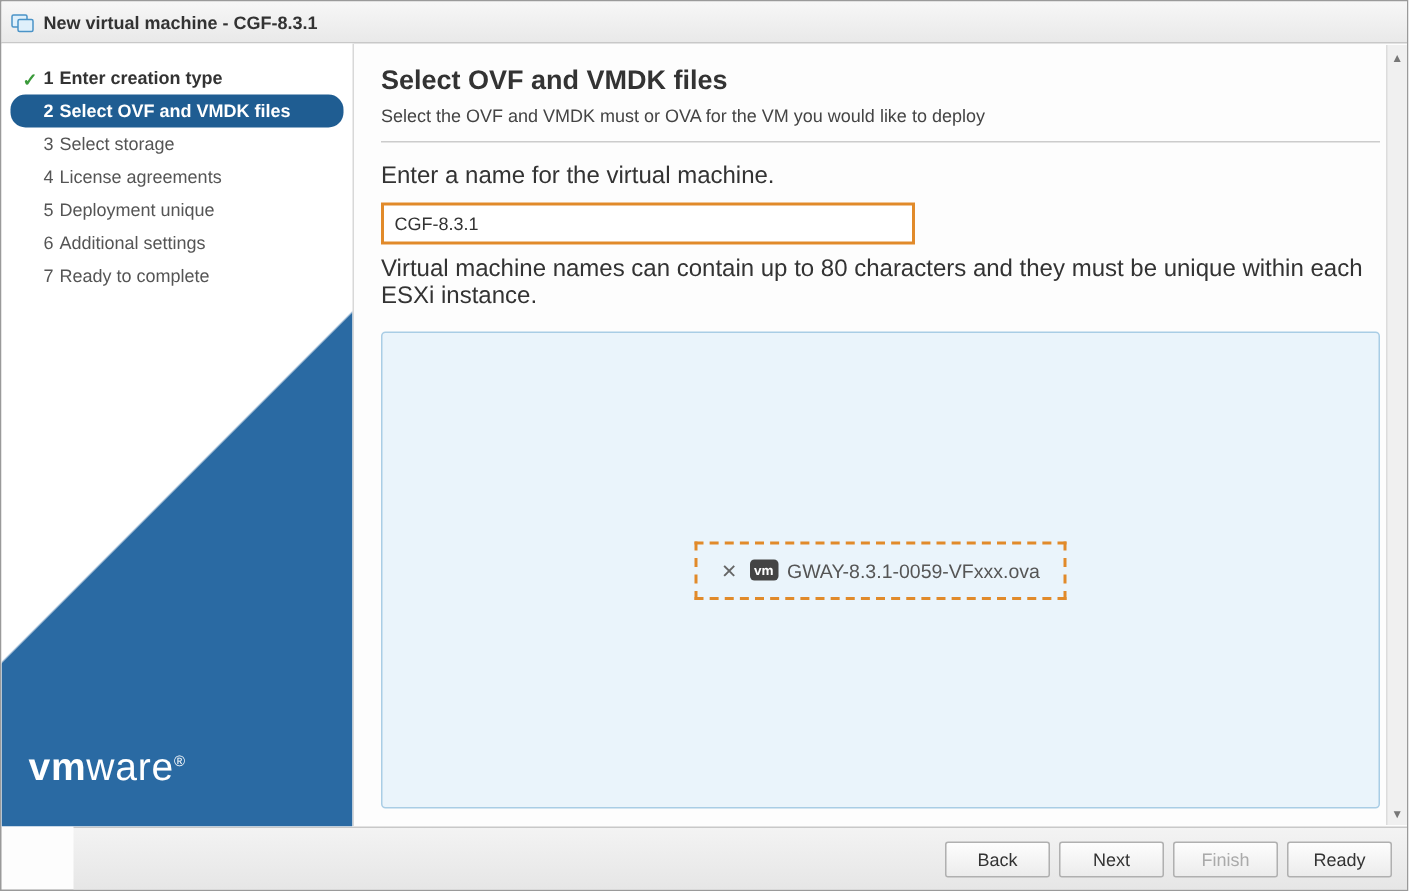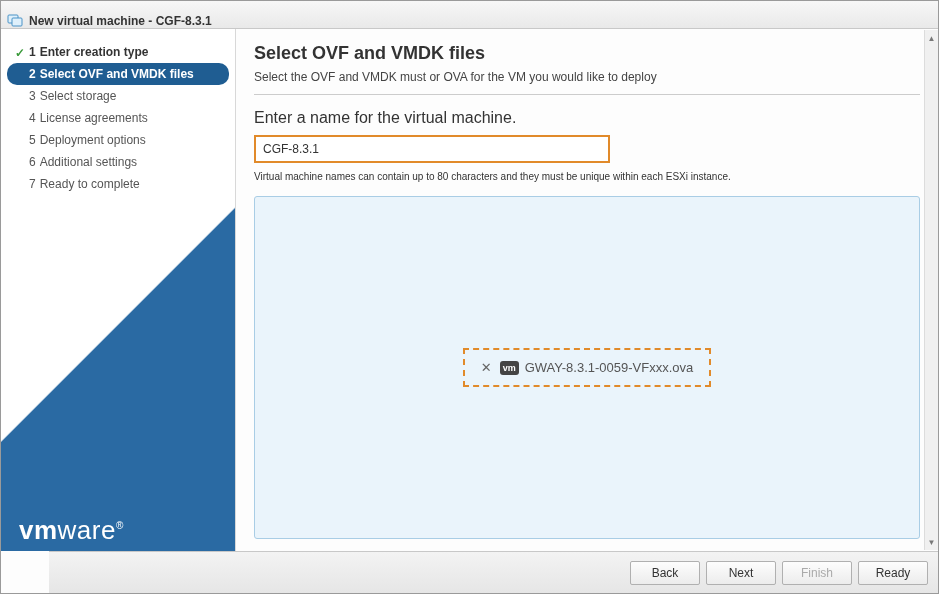--- a/index.html
+++ b/index.html
@@ -8,21 +8,21 @@
     width: 939px; height: 594px;
     border: 1px solid #9a9a9a;
     background: #fdfdfd;
     display: flex; flex-direction: column;
     position: relative;
   }
   .titlebar {
     height: 28px;
     background: linear-gradient(#f7f7f7, #e9e9e9);
     border-bottom: 1px solid #c8c8c8;
-    display: flex; align-items: flex-end;
+    display: flex; align-items: center;
     padding: 0 6px;
     font-size: 12px; color: #333; font-weight: bold;
   }
   .vm-icon-small {
     width: 16px; height: 16px; margin-right: 6px;
     display: inline-flex; align-items: center; justify-content: center;
   }
   .body-row { display: flex; flex: 1; }
   .sidebar {
     width: 235px;
@@ -40,40 +40,40 @@
   .step .num { margin-right: 4px; }
   .tri-shape {
     position: absolute; left: 0; right: 0; bottom: 65px; height: 320px;
     background: linear-gradient(135deg, transparent 49.6%, #2a6aa3 50%);
   }
   .tri-shape2 {
     position: absolute; left: 0; right: 0; bottom: 0; height: 65px;
     background: #2a6aa3;
   }
   .vmware-logo {
-    position: absolute; left: 18px; bottom: 5px;
+    position: absolute; left: 18px; bottom: 24px;
     color: #fff; font-size: 26px; letter-spacing: 0.5px;
   }
   .vmware-logo .vm { font-weight: bold; }
   .vmware-logo .reg { font-size: 10px; vertical-align: super; }
   .main { flex: 1; padding: 14px 18px 4px 18px; display: flex; flex-direction: column; }
   .main h2 { font-size: 18px; color: #333; font-weight: bold; margin-bottom: 6px; }
   .subtitle { font-size: 12px; color: #444; margin-bottom: 10px; }
   .hr { border: none; border-top: 1px solid #ccc; margin-bottom: 14px; }
   .label { font-size: 16px; color: #333; margin-bottom: 8px; }
   .name-input {
     width: 356px;
     border: 2px solid #e18a2a;
     padding: 5px 7px;
     font-size: 12px;
     outline: none;
     background: #fff;
     color: #333;
   }
-  .hint { font-size: 10px; color: #333; margin-top: 8px; margin-bottom: 14px; }
+  .hint { font-size: 16px; color: #333; margin-top: 8px; margin-bottom: 14px; }
   .dropzone {
     flex: 1;
     border: 1px solid #a9cde5;
     background: #eaf4fb;
     border-radius: 3px;
     display: flex;
     align-items: center;
     justify-content: center;
     margin-bottom: 8px;
   }
@@ -152,21 +152,21 @@
             <span>Select storage</span>
           </div>
           <div class="step ">
             <span class="check">✓</span>
             <span class="num">4</span>
             <span>License agreements</span>
           </div>
           <div class="step ">
             <span class="check">✓</span>
             <span class="num">5</span>
-            <span>Deployment options</span>
+            <span>Deployment unique</span>
           </div>
           <div class="step ">
             <span class="check">✓</span>
             <span class="num">6</span>
             <span>Additional settings</span>
           </div>
           <div class="step ">
             <span class="check">✓</span>
             <span class="num">7</span>
             <span>Ready to complete</span>

